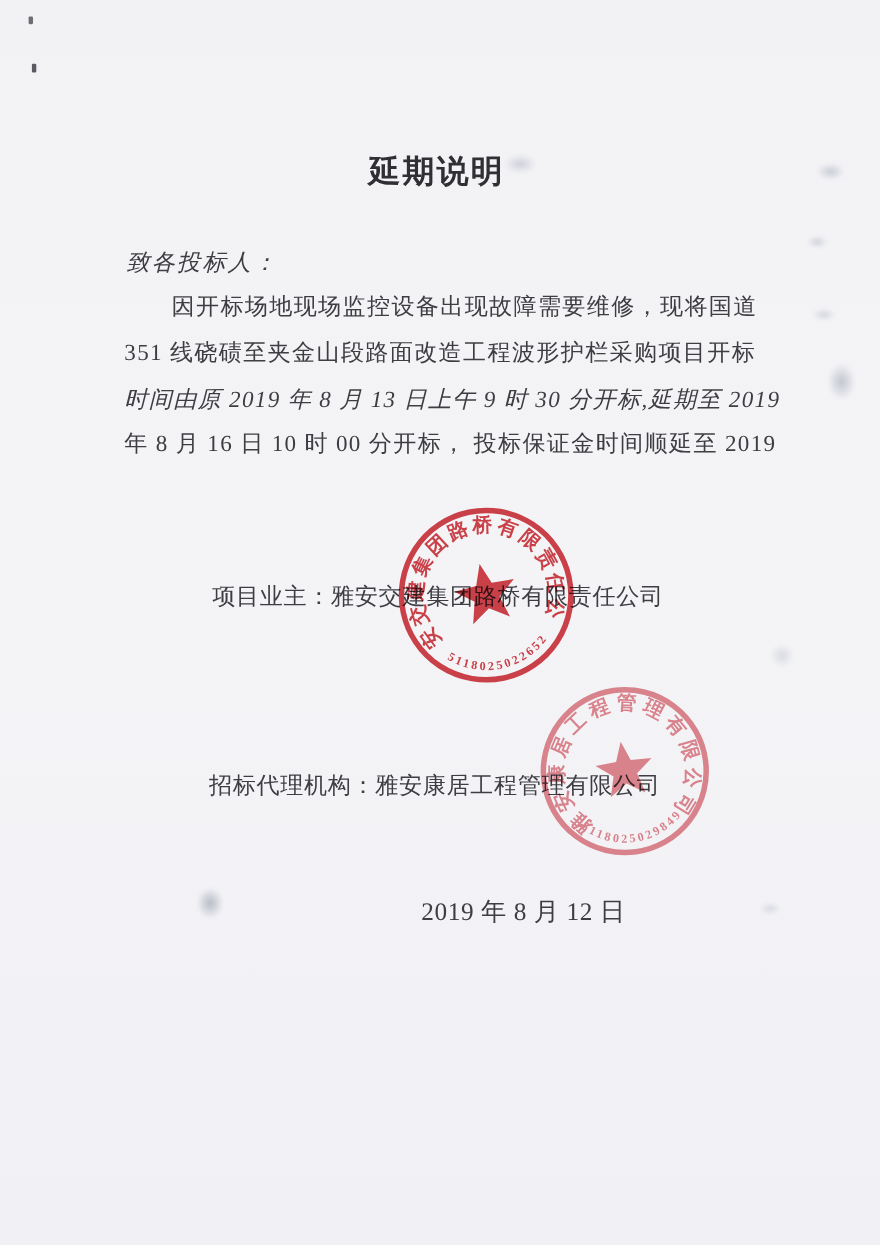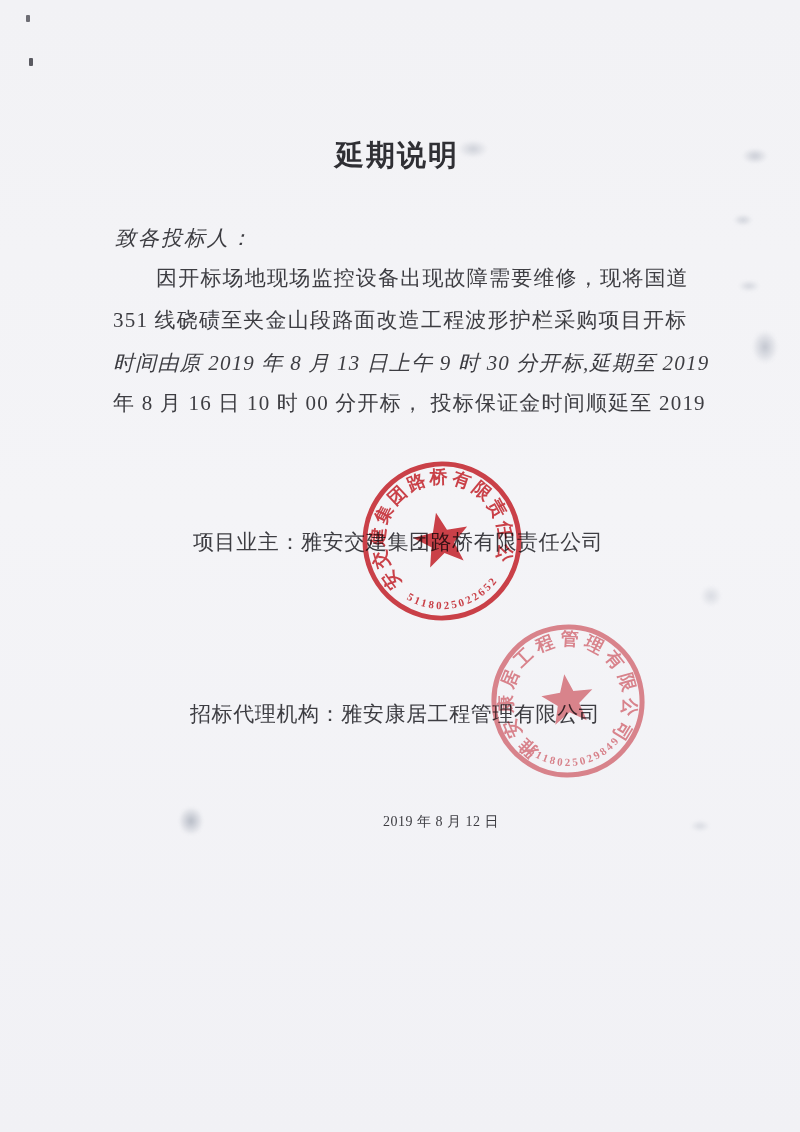--- a/index.html
+++ b/index.html
@@ -26,21 +26,21 @@
   .bl-2{top:351px;font-style:italic;}
   .bl-3{top:372px;margin-top:19px;}
   .bl-4{top:436px;}
   .sig-line{
     position:absolute;font-size:21px;letter-spacing:0.6px;line-height:25px;white-space:nowrap;
   }
   .owner-line{top:530px;left:193px;}
   .agency-line{top:686px;left:190px;margin-top:16px;}
   .date-line{
     position:absolute;top:813px;left:383px;
-    font-size:14px;letter-spacing:0.5px;white-space:nowrap;
+    font-size:23px;letter-spacing:0.5px;white-space:nowrap;
   }
   .seal{
     position:absolute;mix-blend-mode:multiply;pointer-events:none;
   }
   .seal-1{left:352px;top:451px;opacity:0.92;}
   .seal-2{left:483px;top:616px;opacity:0.78;}
   .artifact{position:absolute;border-radius:50%;pointer-events:none;}
   .speck-1{left:26px;top:15px;width:4px;height:7px;background:#4b4b54;border-radius:1px;opacity:.8;}
   .speck-2{left:29px;top:58px;width:4px;height:8px;background:#3f3f47;border-radius:1px;opacity:.85;}
   .smudge{filter:blur(1.5px);}

